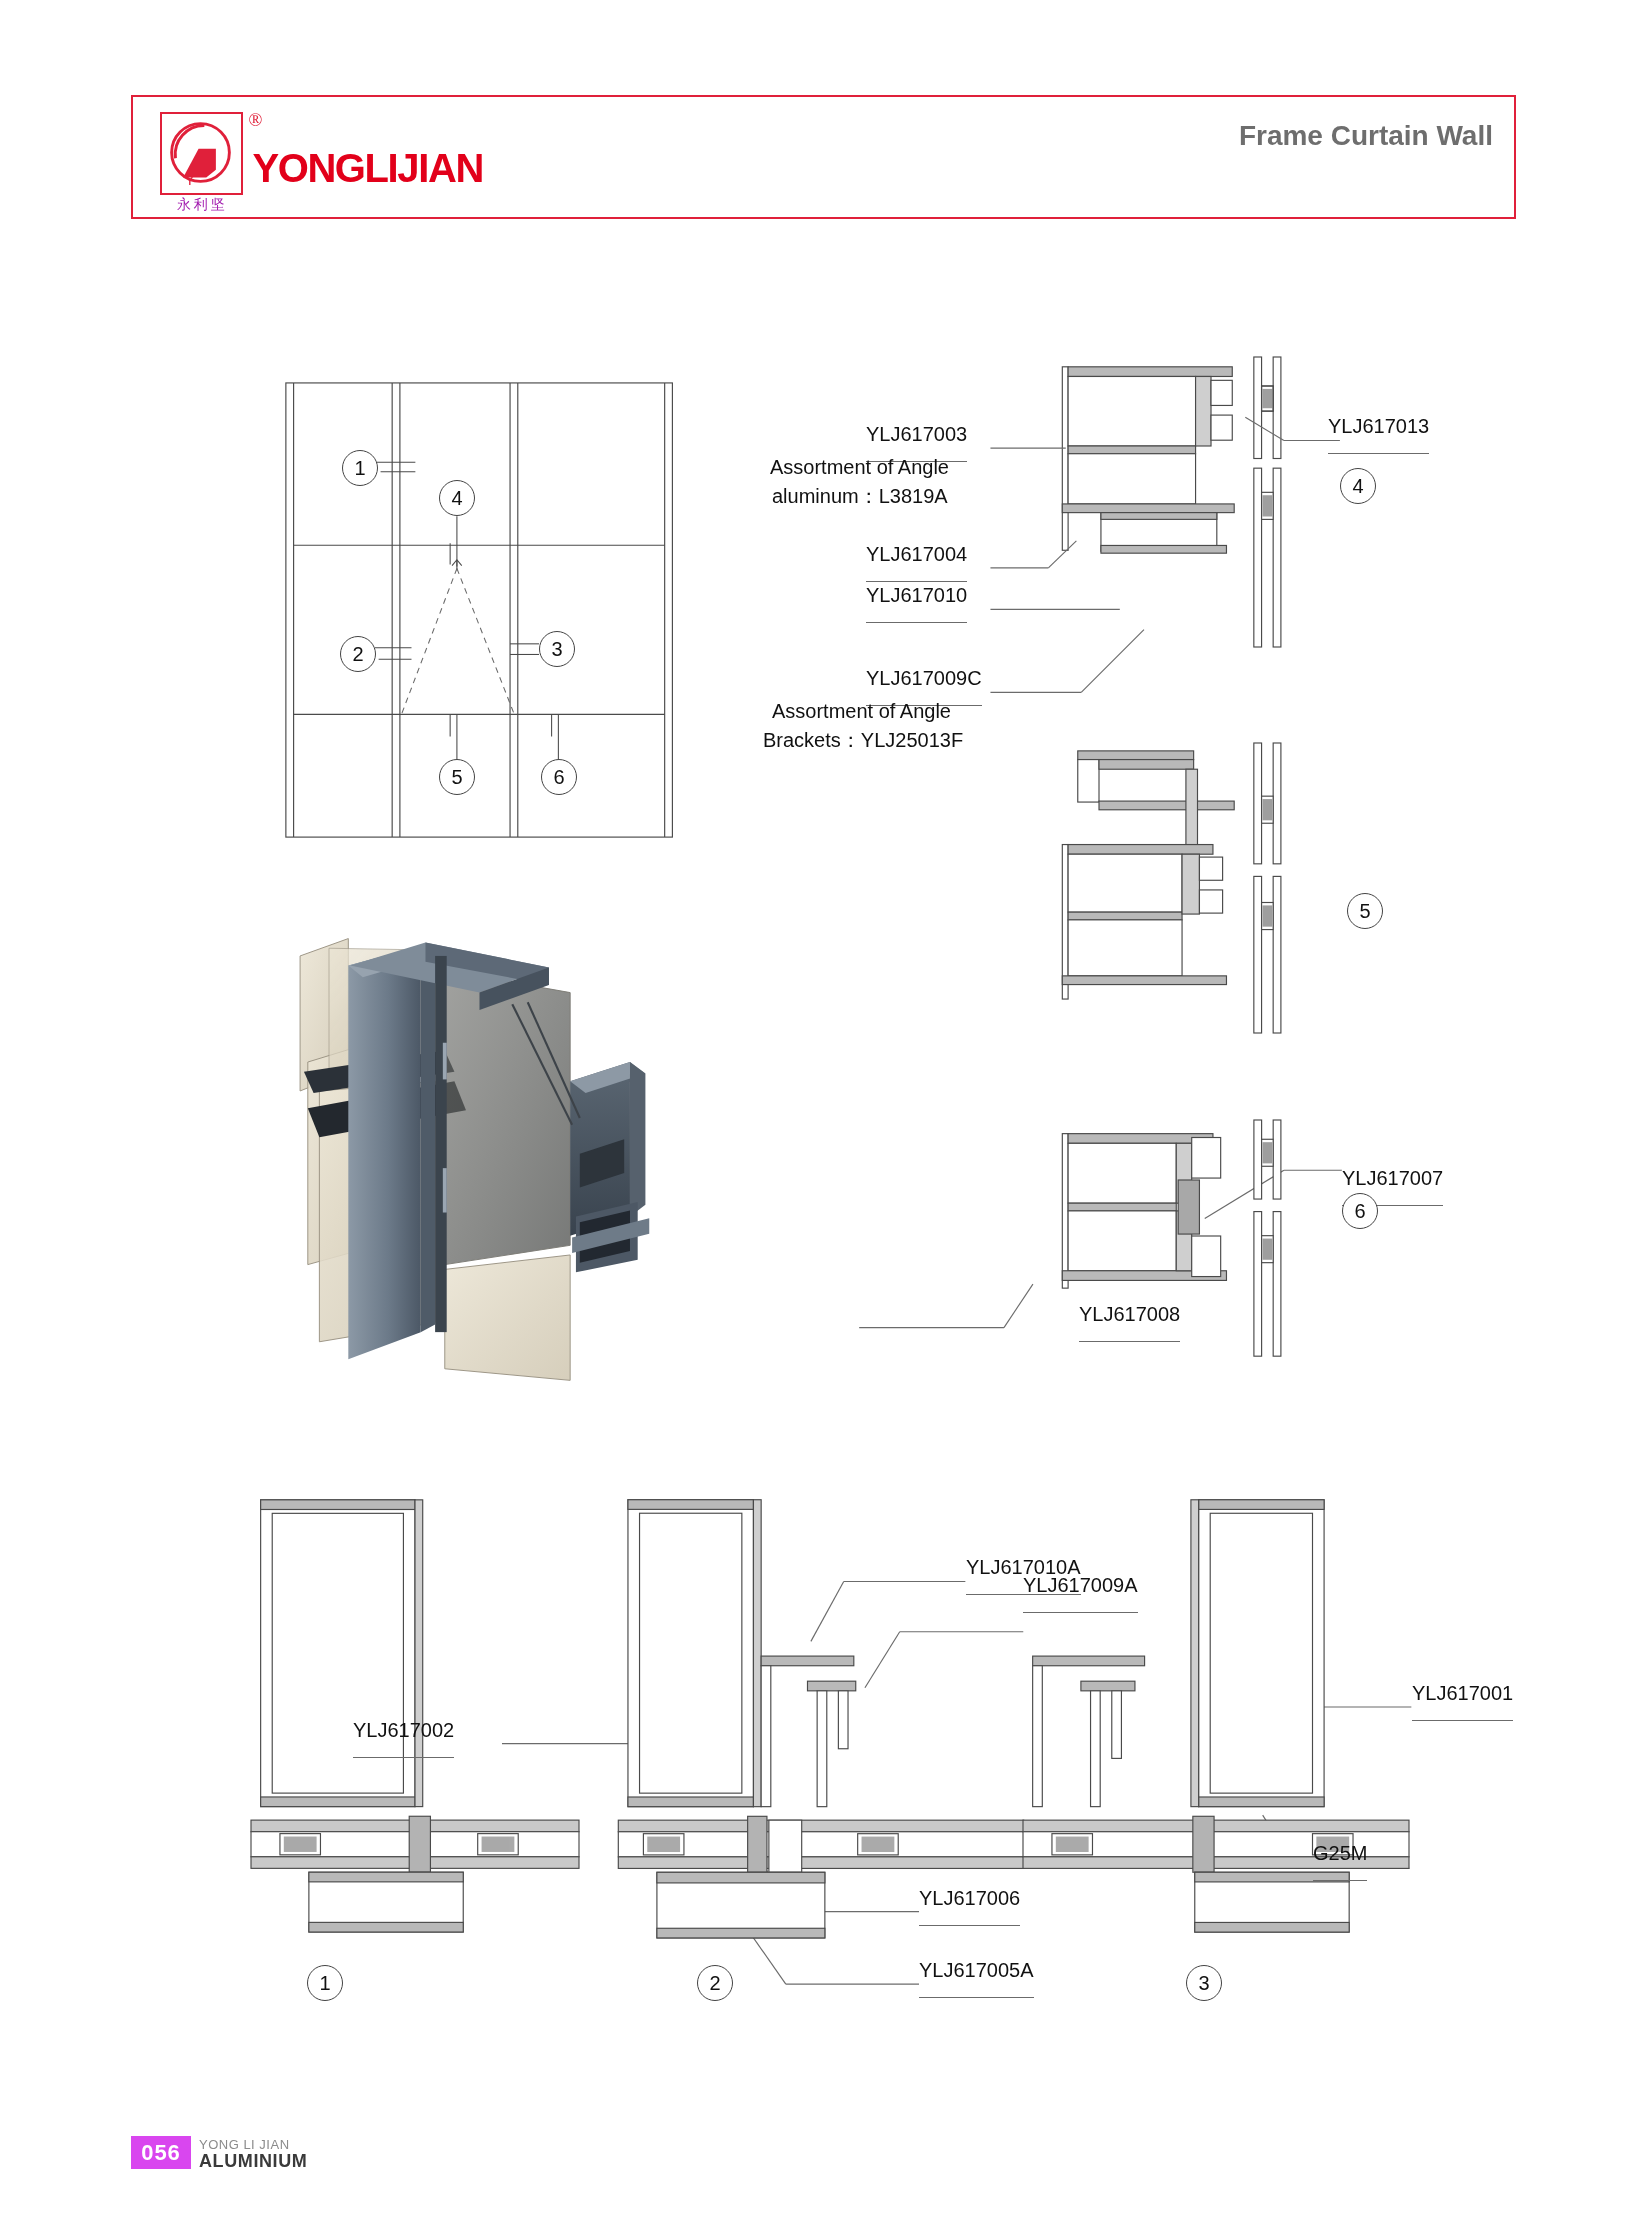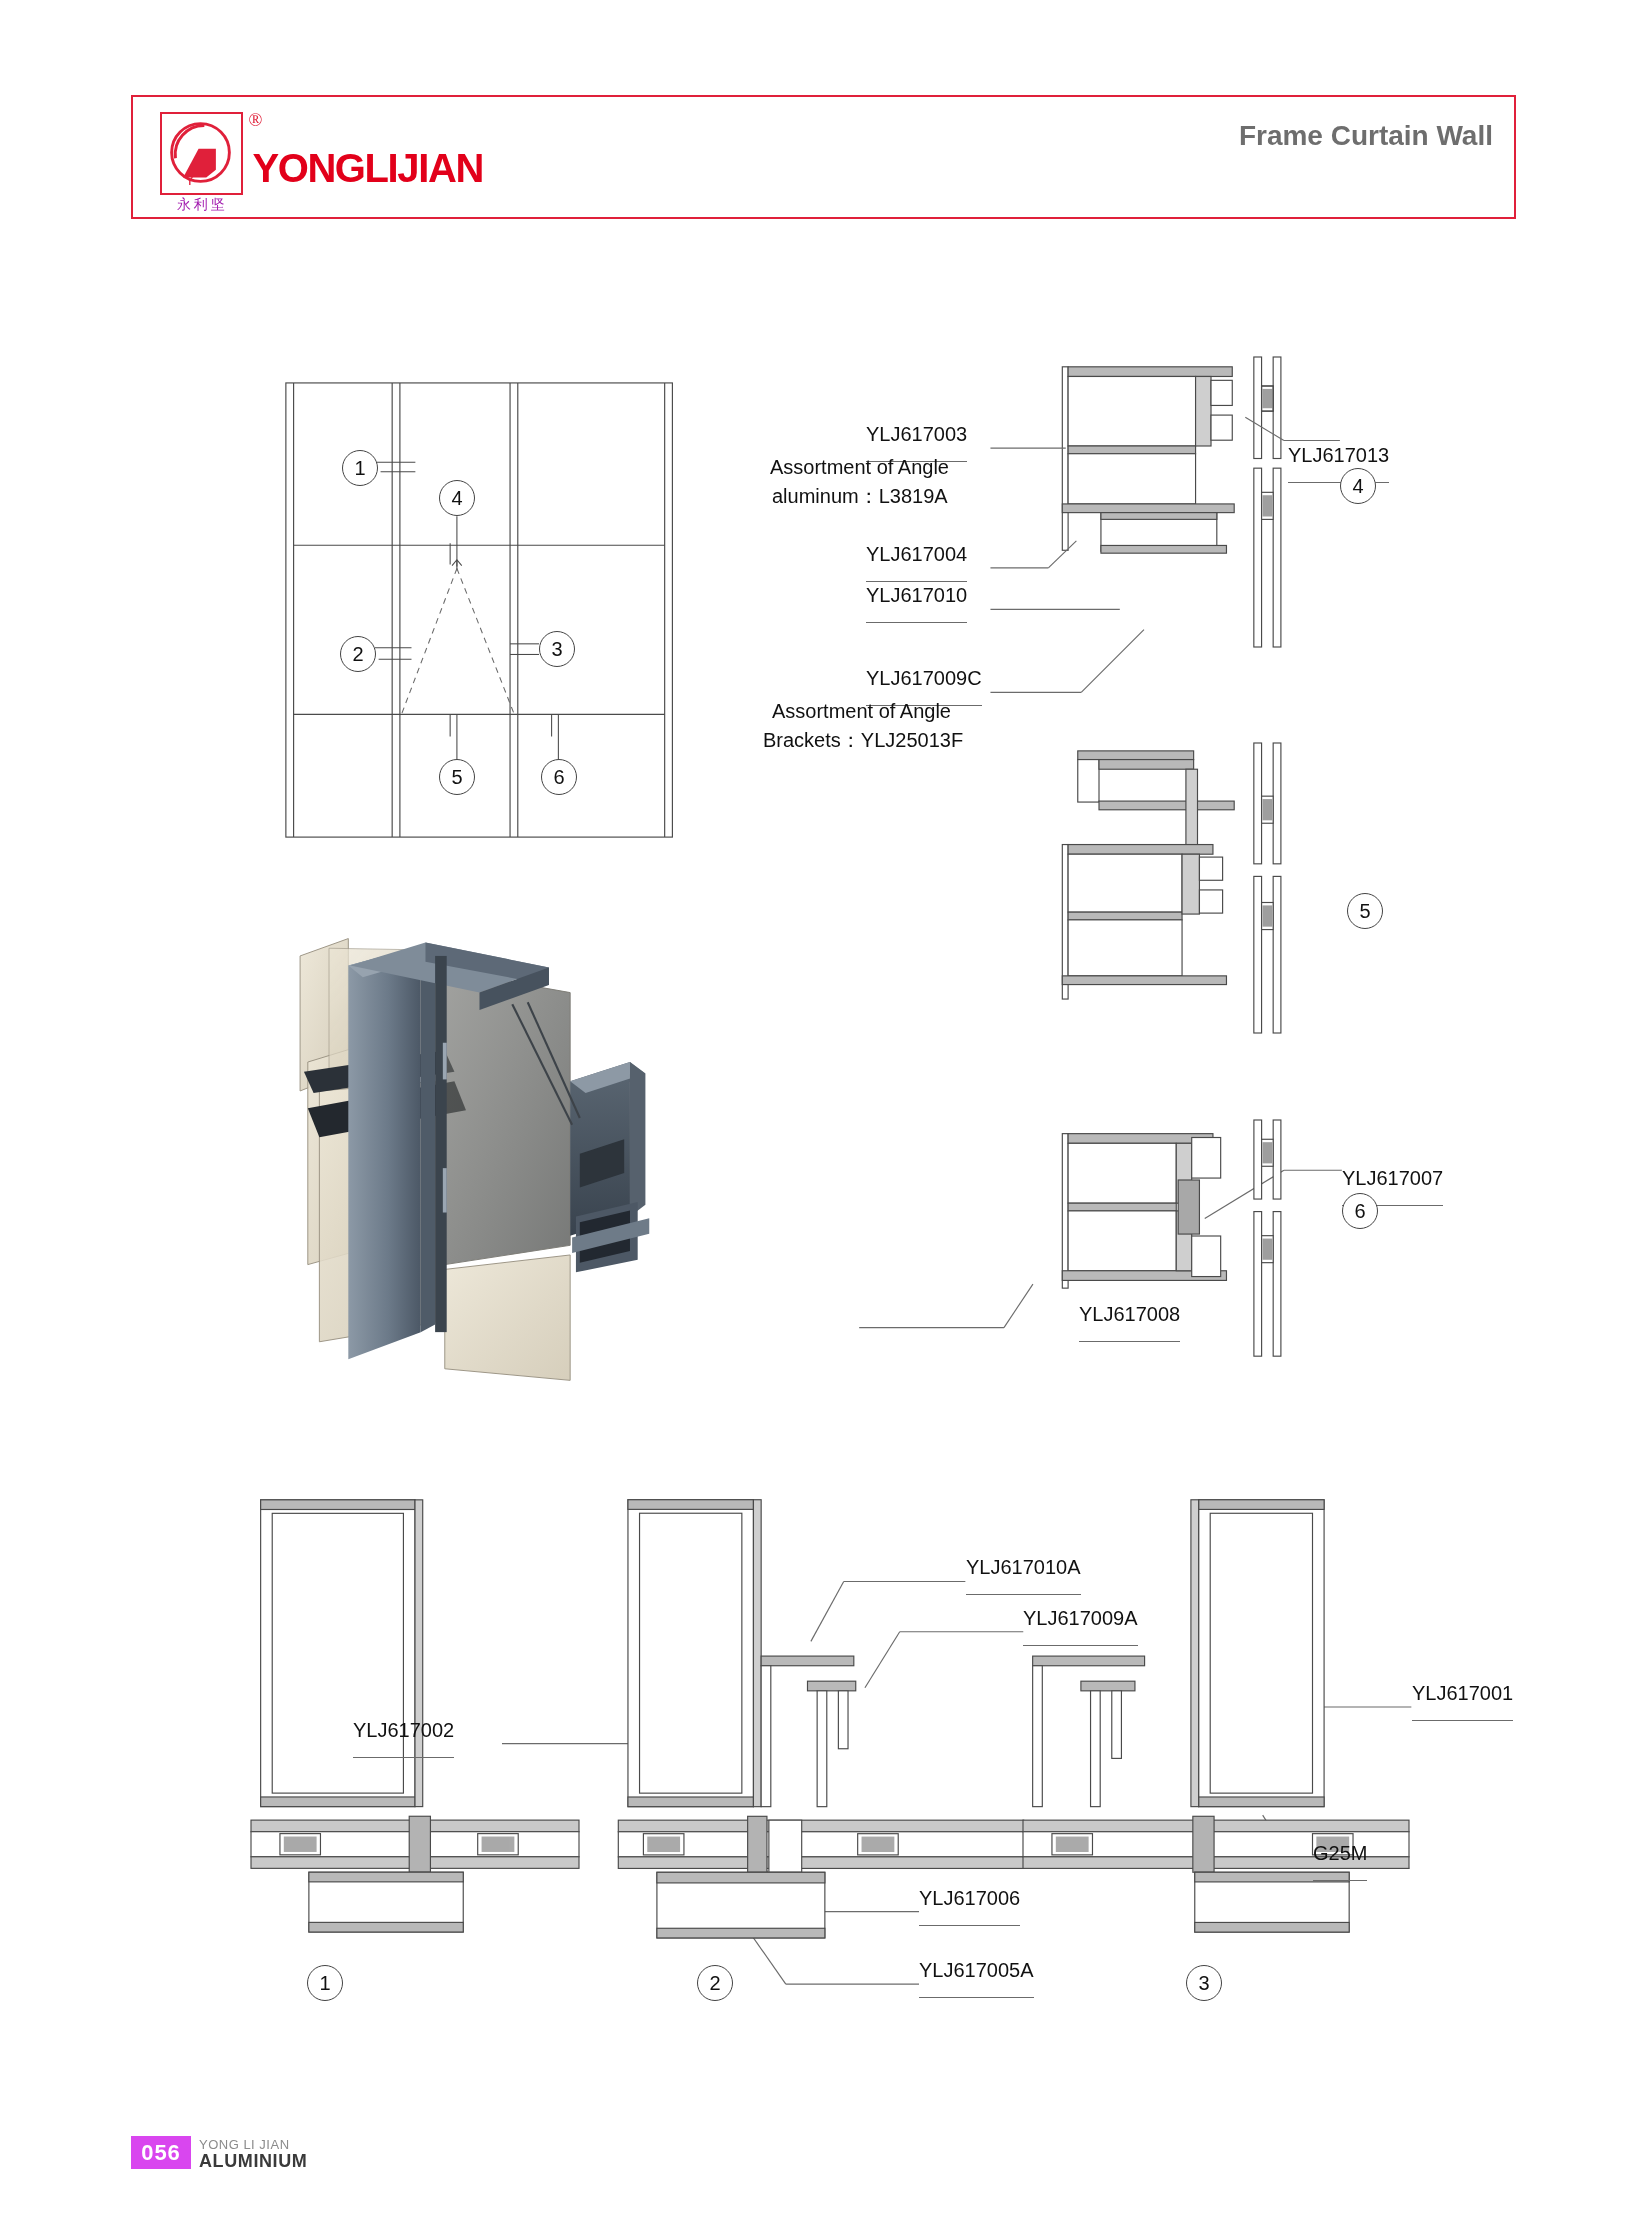--- a/index.html
+++ b/index.html
@@ -208,21 +208,21 @@
 </div>
 
 <div class="lbl lbl-u" style="left:866px;top:423px;">YLJ617003</div>
 <div class="lbl" style="left:770px;top:456px;">Assortment of Angle</div>
 <div class="lbl" style="left:772px;top:483px;">aluminum：L3819A</div>
 <div class="lbl lbl-u" style="left:866px;top:543px;">YLJ617004</div>
 <div class="lbl lbl-u" style="left:866px;top:584px;">YLJ617010</div>
 <div class="lbl lbl-u" style="left:866px;top:667px;">YLJ617009C</div>
 <div class="lbl" style="left:772px;top:700px;">Assortment of Angle</div>
 <div class="lbl" style="left:763px;top:727px;">Brackets：YLJ25013F</div>
-<div class="lbl lbl-u" style="left:1288px;top:415px;margin-top:29px;">YLJ617013</div>
+<div class="lbl lbl-u" style="left:1328px;top:415px;">YLJ617013</div>
 <div class="circ" style="left:1340px;top:468px;">4</div>
 
 <svg class="ov" style="left:0;top:0;" width="1644" height="2216" viewBox="0 0 1703 2295">
   <g stroke="#6b6b6b" stroke-width="1.2" fill="none">
     <line x1="1026" y1="464" x2="1104" y2="464"></line>
     <line x1="1026" y1="588" x2="1086" y2="588"></line>
     <line x1="1086" y1="588" x2="1115" y2="560"></line>
     <line x1="1026" y1="631" x2="1160" y2="631"></line>
     <line x1="1026" y1="717" x2="1120" y2="717"></line>
     <line x1="1120" y1="717" x2="1185" y2="652"></line>
@@ -380,21 +380,21 @@
       <rect x="40" y="394" width="174" height="11" fill="#b9b9b9"></rect>
       <rect x="40" y="452" width="174" height="10" fill="#b9b9b9"></rect>
     </g>
     <g fill="#2b2b2b" opacity=".4">
       <rect x="30" y="357" width="34" height="16"></rect>
         <rect x="252" y="357" width="34" height="16"></rect>
     </g>
   </svg>
 </div>
 <div class="lbl lbl-u" style="left:966px;top:1556px;">YLJ617010A</div>
-<div class="lbl lbl-u" style="left:1023px;top:1607px;">YLJ617009A</div>
+<div class="lbl lbl-u" style="left:1023px;top:1574px;">YLJ617009A</div>
 <div class="lbl lbl-u" style="left:919px;top:1887px;">YLJ617006</div>
 <div class="lbl lbl-u" style="left:919px;top:1959px;">YLJ617005A</div>
 <div class="circ" style="left:697px;top:1965px;">2</div>
 
 <div class="sec" style="left:1023px;top:1492px;width:386px;height:444px;">
   <svg class="ov" width="386" height="444" viewBox="0 0 400 460">
     <g stroke="#4a4a4a" stroke-width="1.2" fill="#ffffff">
 
       <rect x="10" y="170" width="116" height="10" fill="#b9b9b9"></rect>
       <rect x="10" y="180" width="10" height="146"></rect>

